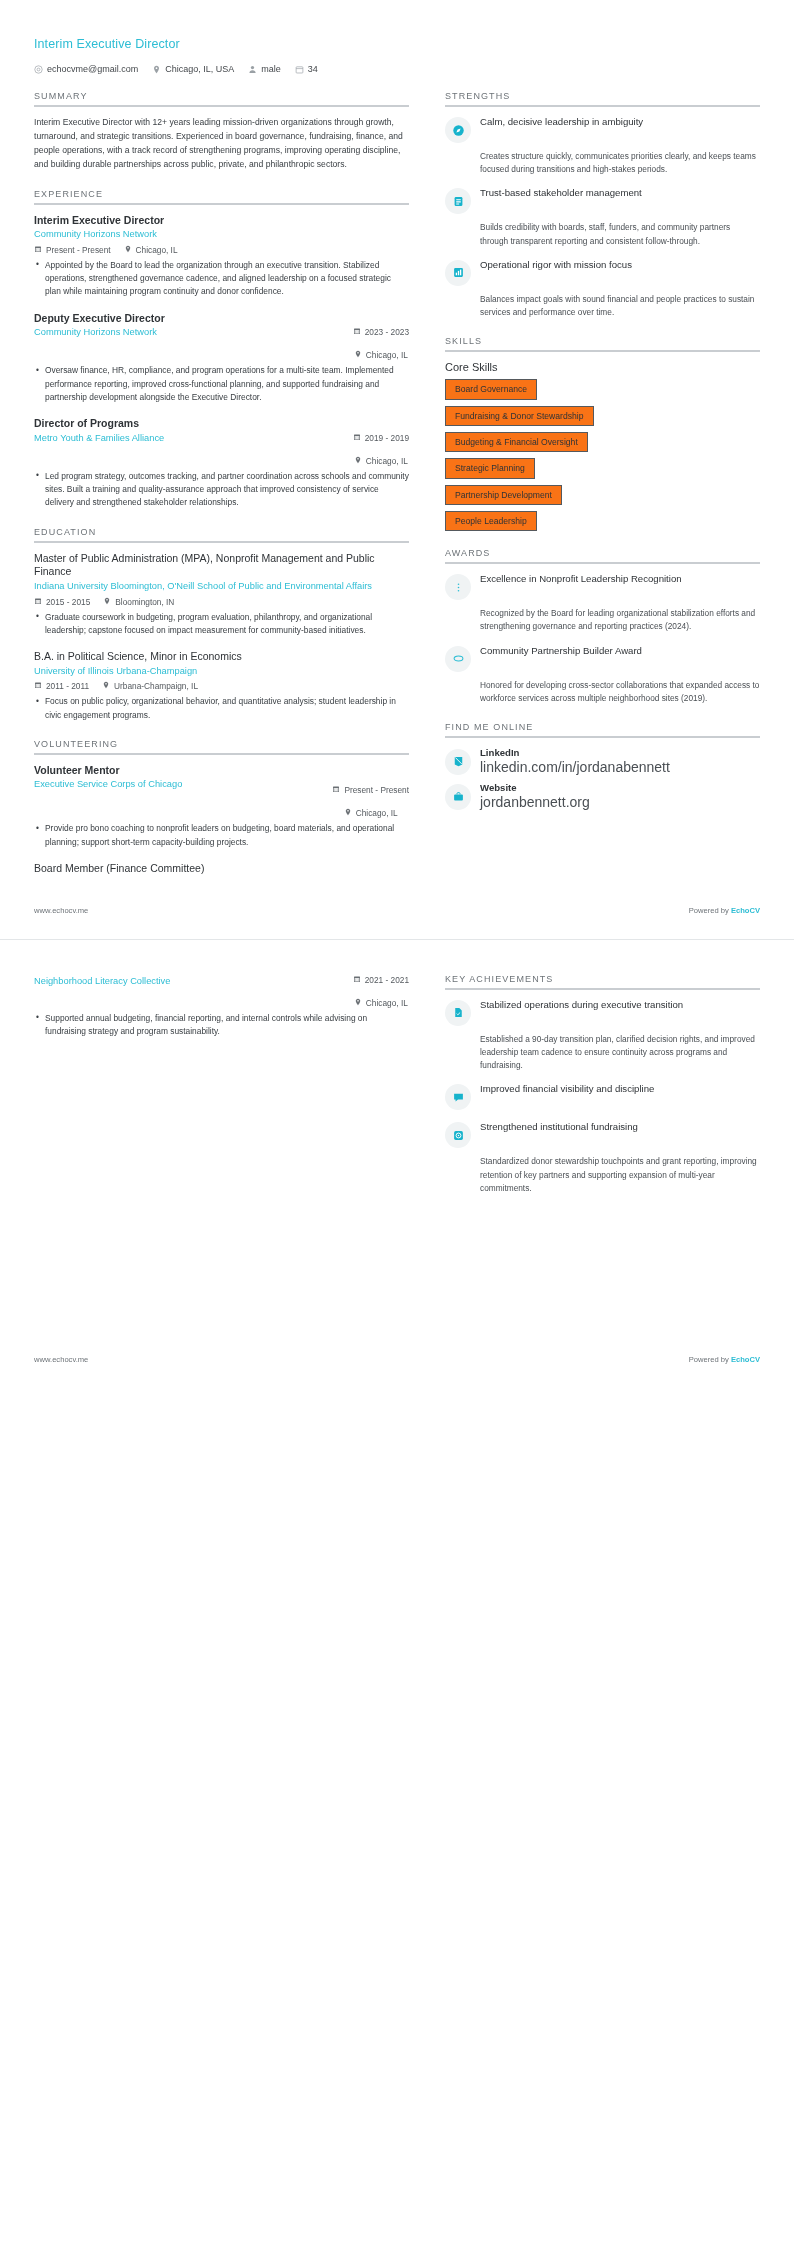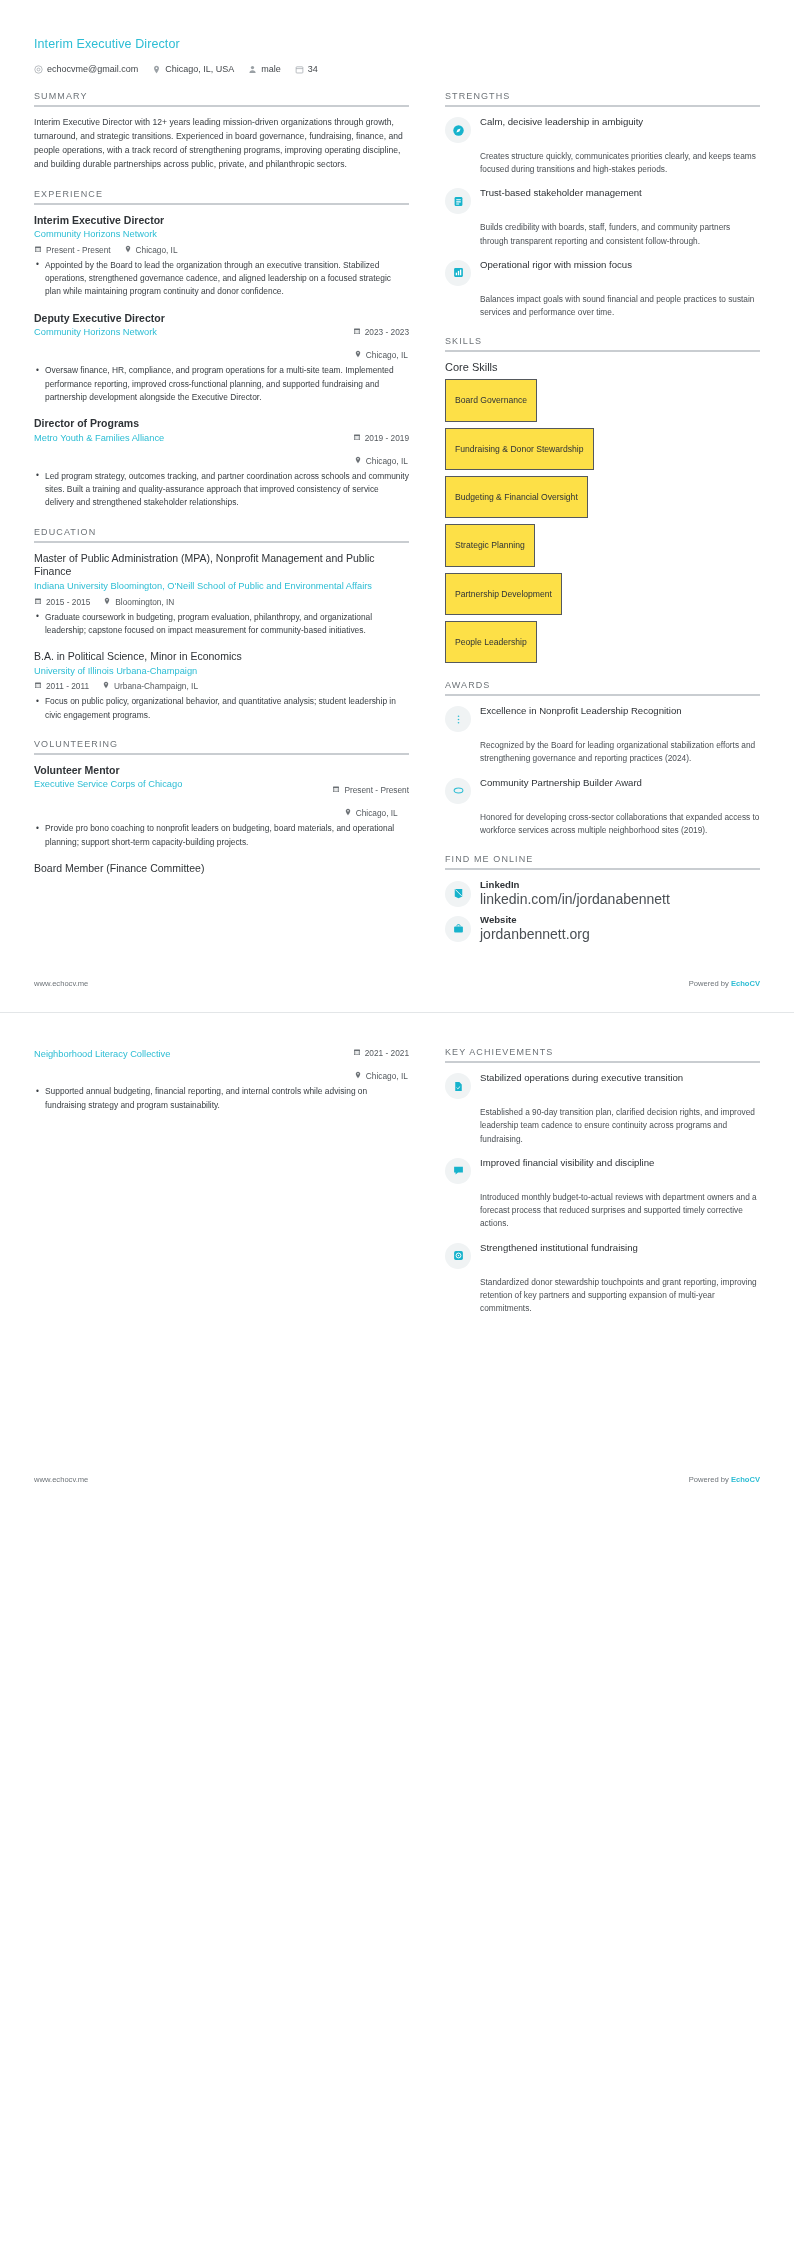--- a/index.html
+++ b/index.html
@@ -159,25 +159,25 @@
   .link-sub { font-size: 14px; color: #4a4f54; margin-top: 1px; }
 
   .skills-group-title {
     font-size: 11px;
     color: #2f3337;
     margin-bottom: 6px;
   }
   .chips { display: flex; flex-direction: column; align-items: flex-start; gap: 6px; }
   .chip {
     border: 1px solid #55595d;
-    padding: 15px 9px;
+    padding: 4px 9px;
     font-size: 8.6px;
     color: #2f3337;
     line-height: 1.2;
-    background: #fde047;
+    background: #f97316;
   }
 
   
   .footer {
     display: flex;
     justify-content: space-between;
     align-items: center;
     padding: 0 34px;
     font-size: 7.6px;
     color: #6d7378;
@@ -604,21 +604,20 @@
         </div>
 
         <div class="item-row">
           <span class="ico-circle">
             <svg width="13" height="13" viewBox="0 0 16 16">
                 <path d="M2.6 3.4h10.8v7H7.4L4.4 13v-2.6H2.6z" fill="#17b3cc"></path>
               </svg>
           </span>
           <div class="item-body">
             <div class="item-title">Improved financial visibility and discipline</div>
-            <div class="item-desc">Introduced monthly budget-to-actual reviews with department owners and a forecast process that reduced surprises and supported timely corrective actions.</div>
           </div>
         </div>
 
         <div class="item-row">
           <span class="ico-circle">
             <svg width="13" height="13" viewBox="0 0 16 16">
                 <rect x="2.6" y="2.6" width="10.8" height="10.8" rx="2" fill="#17b3cc"></rect>
                 <circle cx="8" cy="8" r="3" fill="none" stroke="#fff" stroke-width="1.2"></circle>
                 <circle cx="8" cy="8" r="0.9" fill="#fff"></circle>
               </svg>

